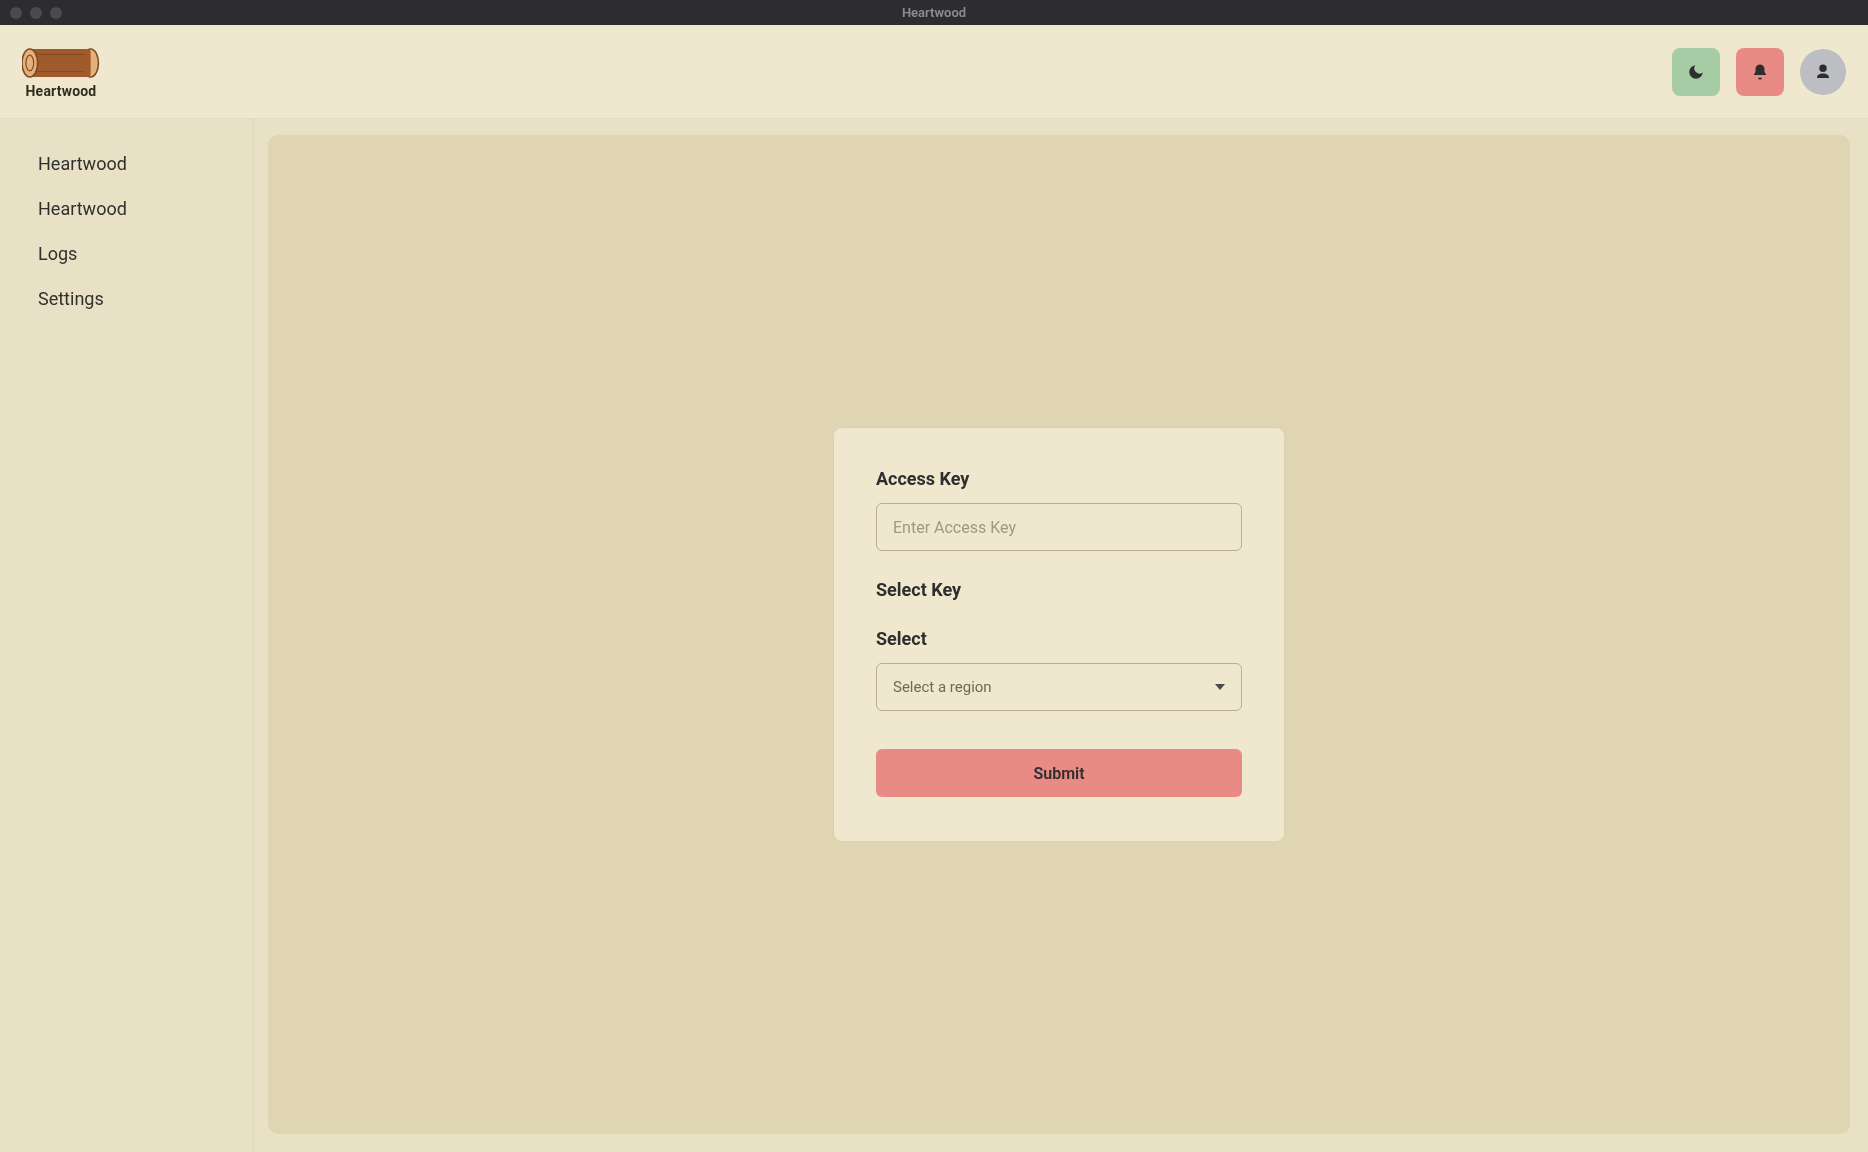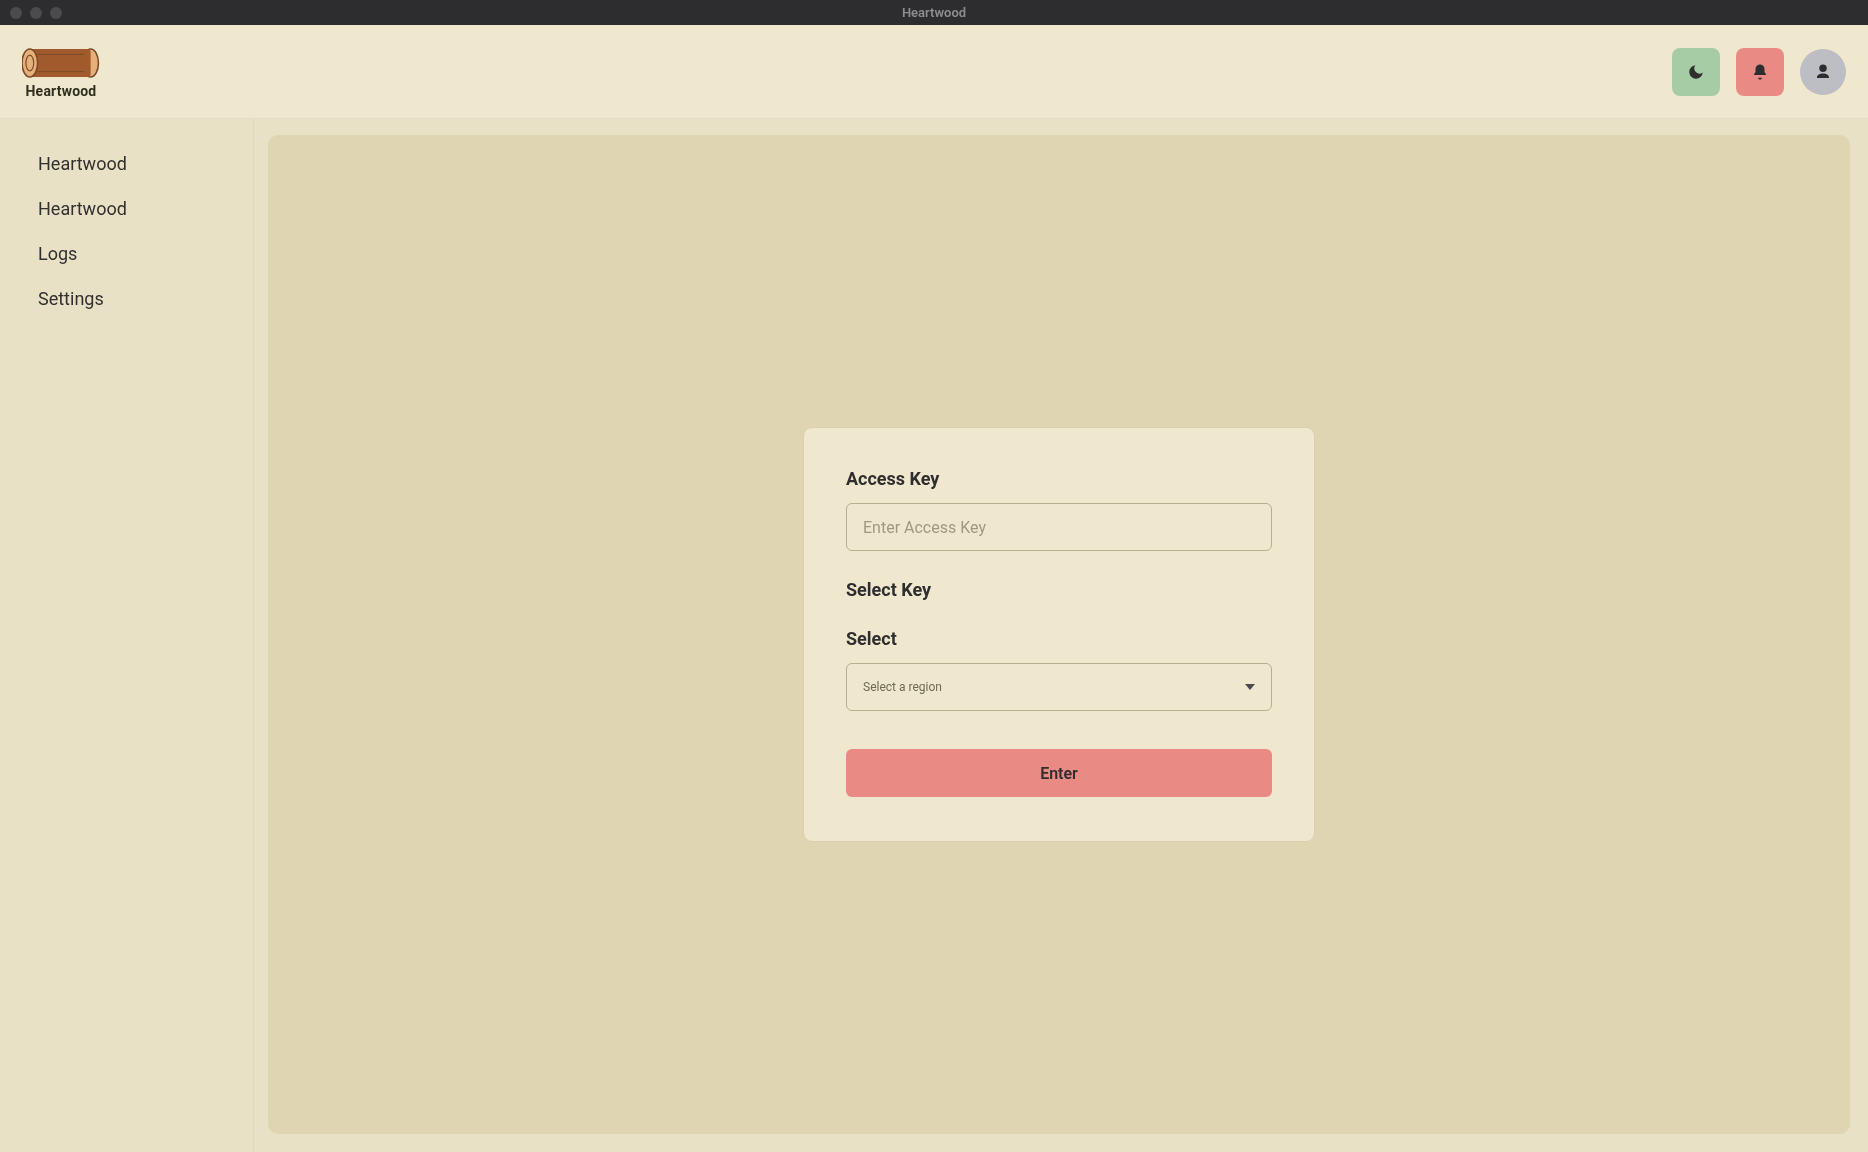--- a/index.html
+++ b/index.html
@@ -117,21 +117,21 @@
       width: 100%;
       height: 100%;
       background: #e0d5b2;
       border-radius: 10px;
       display: flex;
       align-items: center;
       justify-content: center;
     }
     
     .card {
-      width: 510px;
+      width: 450px;
       background: #efe8cf;
       border-radius: 8px;
       padding: 40px 42px 44px 42px;
       box-shadow: 0 0 0 1px rgba(0,0,0,0.02);
     }
     .field-group { margin-bottom: 28px; }
     .field-label {
       display: block;
       font-size: 18px;
       font-weight: 700;
@@ -150,21 +150,21 @@
     }
     .text-input::placeholder { color: #9f997f; }
     .select-wrap { position: relative; }
     .select-display {
       width: 100%;
       height: 48px;
       background: #efe8cf;
       border: 1px solid #b9af8f;
       border-radius: 6px;
       padding: 0 16px;
-      font-size: 12px;
+      font-size: 15px;
       color: #6f6a53;
       display: flex;
       align-items: center;
       justify-content: space-between;
       cursor: pointer;
     }
     .select-caret {
       width: 0; height: 0;
       border-left: 5px solid transparent;
       border-right: 5px solid transparent;
@@ -259,19 +259,19 @@
         <div class="field-group">
           <label class="field-label">Select</label>
           <div class="select-wrap">
             <div class="select-display">
               <span>Select a region</span>
               <span class="select-caret"></span>
             </div>
           </div>
         </div>
 
-        <button class="submit-btn">Enter</button>
+        <button class="submit-btn">Submit</button>
 
       </div>
 
     </div>
   </div>
 </div>
 
 </body></html>

